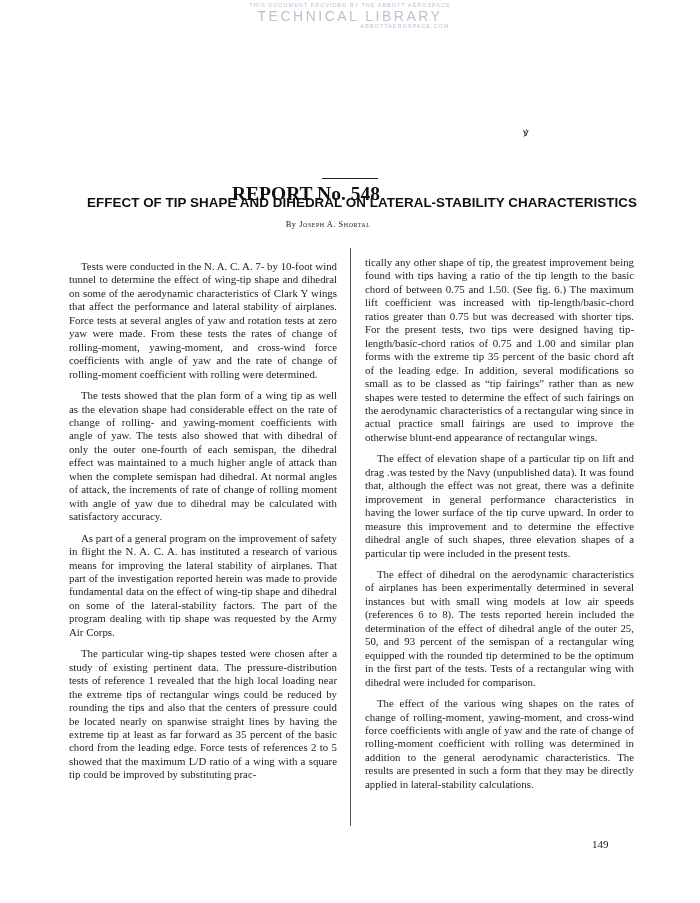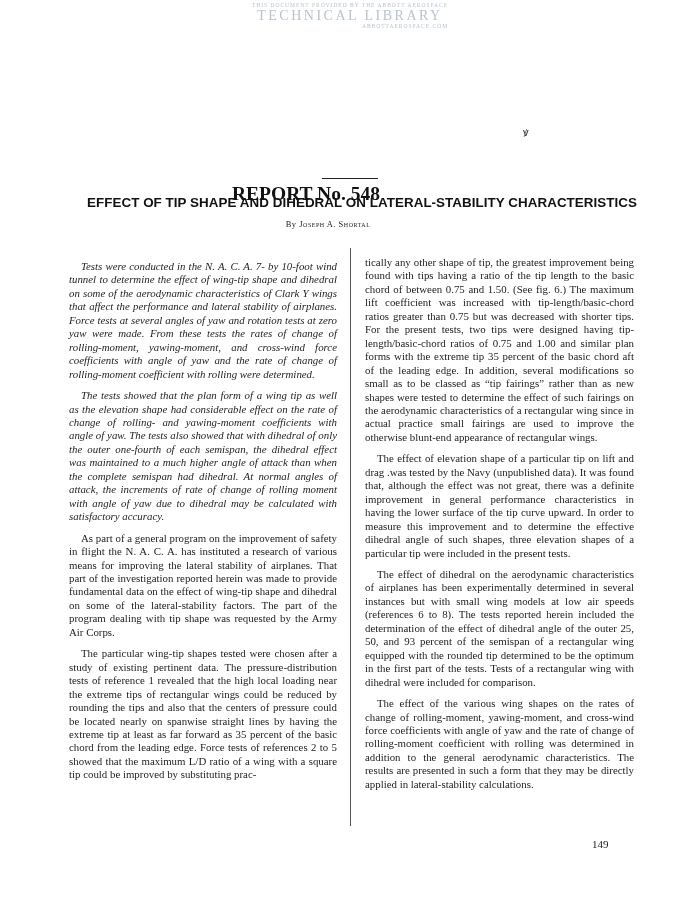--- a/index.html
+++ b/index.html
@@ -1,37 +1,37 @@
 <!DOCTYPE html>
 <html><head>
 <meta charset="utf-8">
 <style>
   html, body { margin:0; padding:0; background:#ffffff; }
   body { width:700px; height:903px; position:relative; overflow:hidden;
          font-family:"DejaVu Serif", serif; color:#1a1a1a; }
-  .watermark { position:absolute; top:2px; left:0; width:700px; text-align:center; color:#b9c3cf; font-family:Liberation Serif, serif; }
+  .watermark { position:absolute; top:2px; left:0; width:700px; text-align:center; color:#b9c3cf; font-family:Liberation Sans, sans-serif; }
   .wm-top { font-size:5.5px; letter-spacing:1px; }
   .wm-title { font-size:14px; letter-spacing:2.5px; line-height:14px; margin-top:1px; }
   .wm-url { font-size:5.5px; letter-spacing:1px; padding-left:110px; }
   .mark { position:absolute; left:523px; top:124px; font-size:11px; color:#333; }
   .report { position:absolute; top:146px; left:0; width:612px; text-align:center;
             font-family:"Liberation Serif", serif; font-weight:bold; font-size:19.5px; color:#111;margin-top:37px; }
   .rule { position:absolute; top:178px; left:322px; width:56px; height:1px; background:#222; }
   .title { position:absolute; top:195px; left:0; width:700px; text-align:center;
            font-family:Liberation Sans, sans-serif; font-weight:bold; font-size:13.4px; color:#111; letter-spacing:0.05px;padding-left:12px; }
   .author { position:absolute; top:219px; left:0; width:656px; text-align:center;
             font-family:"Liberation Serif", serif; font-size:8.5px; letter-spacing:0.5px; color:#222; }
   .author .sc { font-variant:small-caps; }
   .col { position:absolute; font-family:"Liberation Serif", serif; font-size:10.85px; line-height:13.45px; text-align:justify; color:#1c1c1c; }
   .col-left { left:61px; top:252px; width:284px; }
   .col-right { left:357px; top:248px; width:285px; }
   .divider { position:absolute; left:350px; top:248px; width:1px; height:578px; background:#555; }
   .head { text-align:center; font-weight:bold; font-size:9.6px; letter-spacing:0.3px; margin:0 0 3px 0; line-height:12px; }
   p { margin:8px; text-indent:12px; }
-  .ital { font-style:italic; }
+  .ital { }
   .head-intro { margin-top:7px; margin-bottom:4px; }
   .pagenum { position:absolute; left:592px; top:838px; font-family:"Liberation Serif", serif; font-size:11px; color:#222; }
 </style>
 </head>
 <body>
 
 <div class="watermark">
   <div class="wm-top">THIS DOCUMENT PROVIDED BY THE ABBOTT AEROSPACE</div>
   <div class="wm-title">TECHNICAL LIBRARY</div>
   <div class="wm-url">ABBOTTAEROSPACE.COM</div>

